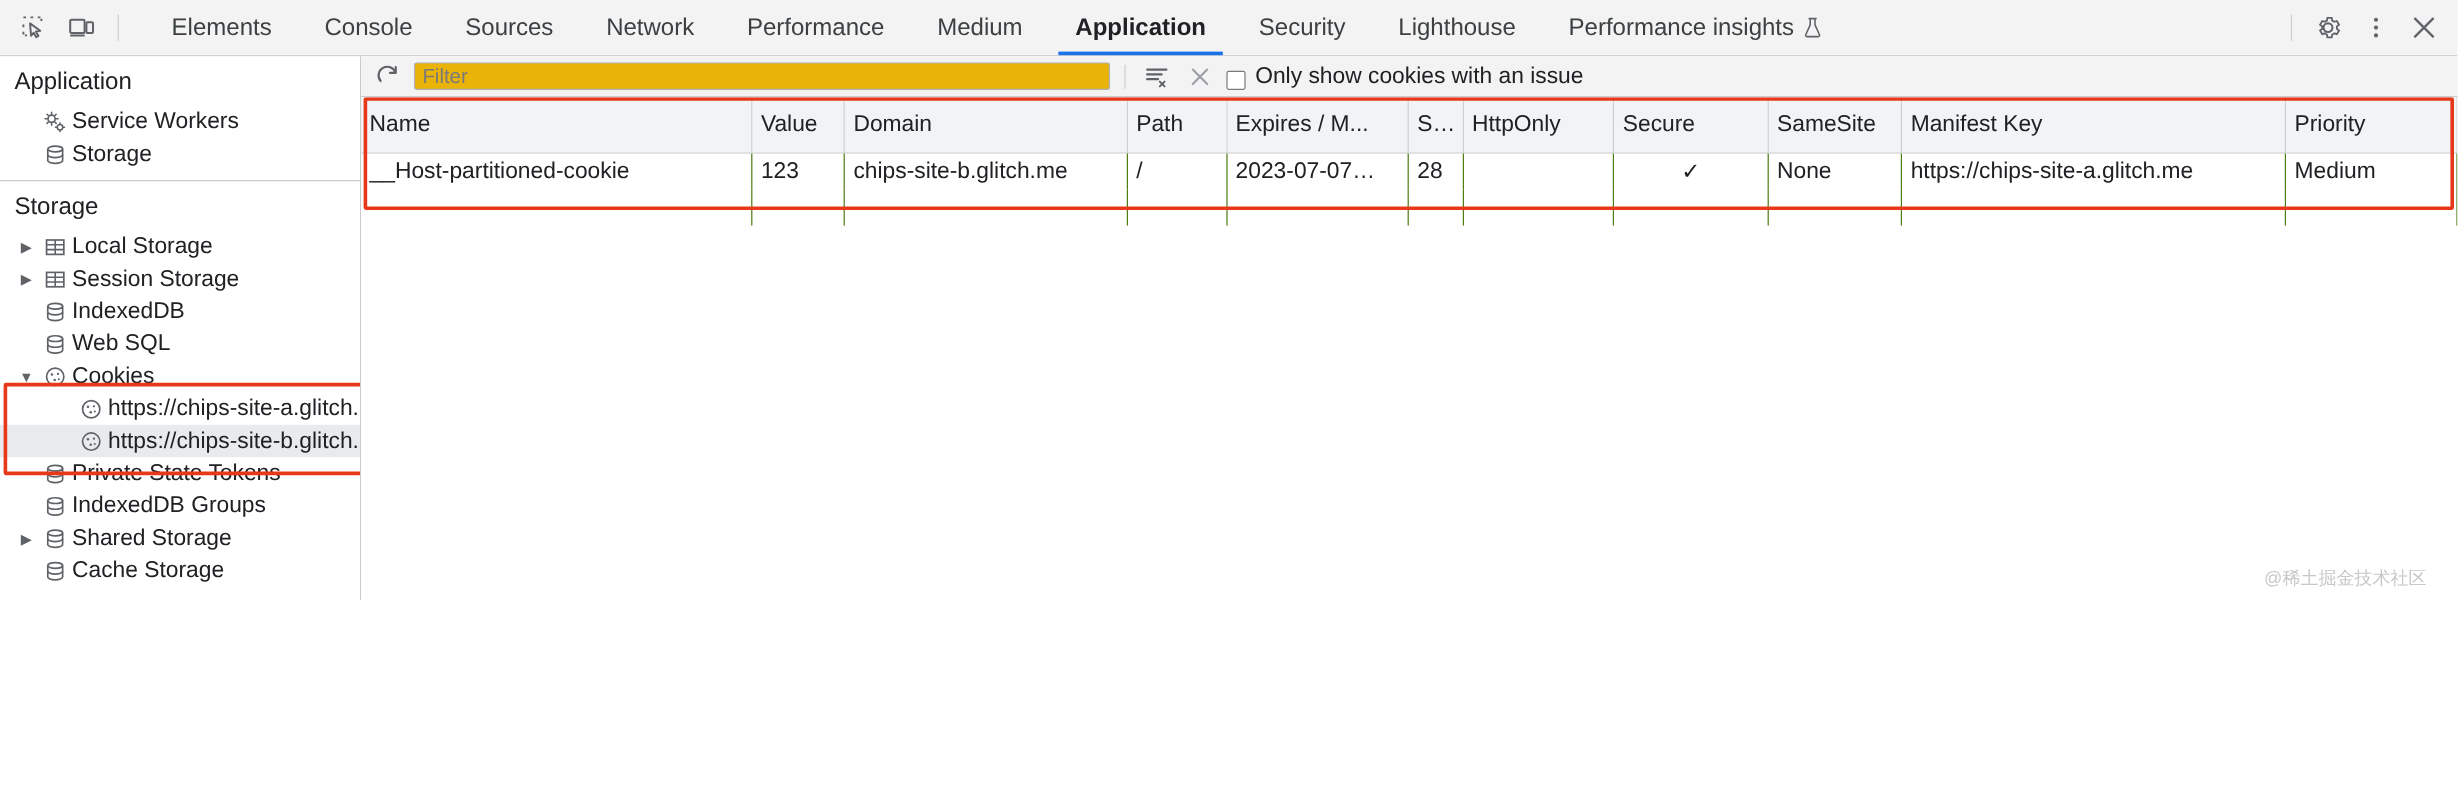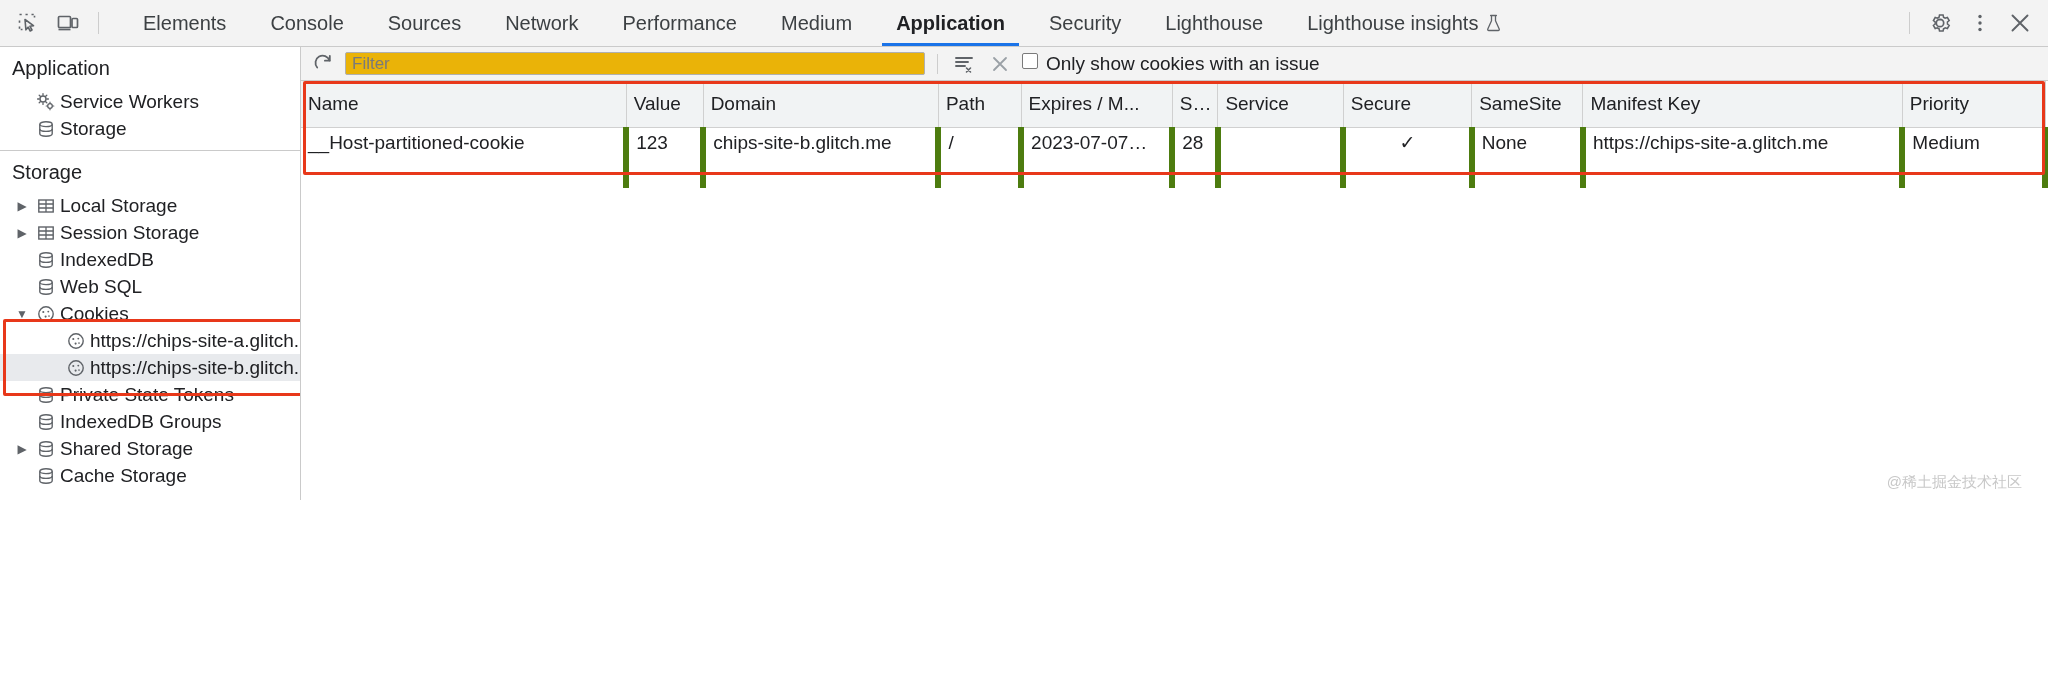--- a/index.html
+++ b/index.html
@@ -111,21 +111,21 @@
     background: #eab308;
     border: 1px solid #b0b0b0;
     border-radius: 2px;
     padding: 0 6px;
     font-size: 17px; color: #5f6368;
     font-family: "Liberation Sans", sans-serif;
     outline: none;
   }
   .filter-input::placeholder { color: #7a7a7a; }
   .fb-sep { width: 1px; height: 20px; background: #cdcdcd; margin: 0 4px; }
-  .checkline { display: flex; align-items: flex-start; gap: 8px; cursor: pointer; }
+  .checkline { display: flex; align-items: flex-end; gap: 8px; cursor: pointer; }
   .cbox {
     width: 16px; height: 16px;
     border: 1.5px solid #7a7a7a; border-radius: 2px;
     background: #fff;
   }
   .cbox-label { font-size: 19px; color: #202124; white-space: nowrap; }
 
   
   .tablewrap { flex: 1; position: relative; overflow: hidden; }
   table.cookies {
@@ -146,21 +146,21 @@
     white-space: nowrap;
     overflow: hidden;
     text-overflow: ellipsis;
     font-size: 19px;
     color: #202124;
     cursor: pointer;
   }
   table.cookies td {
     height: 30px;
     padding: 0 7px;
-    border-right: 6px solid #4d7c0f;
+    border-right: 1px solid #4d7c0f;
     white-space: nowrap;
     overflow: hidden;
     text-overflow: ellipsis;
     background: #fff;
   }
   .empty-row td { height: 390px; vertical-align: top; }
   .center { text-align: center; }
 
   .table-redbox {
     position: absolute;
@@ -220,21 +220,21 @@
       <div class="tab selected">
         <span>Application</span>
       </div>
       <div class="tab">
         <span>Security</span>
       </div>
       <div class="tab">
         <span>Lighthouse</span>
       </div>
       <div class="tab">
-        <span>Lighthouse insights</span>
+        <span>Performance insights</span>
         <span class="flask">
           <svg width="15" height="18" viewBox="0 0 15 18">
             <path d="M5.5 1.5v5.2L1.8 15c-.4.9.2 1.5 1 1.5h9.4c.8 0 1.4-.6 1-1.5L9.5 6.7V1.5" fill="none" stroke="#5f6368" stroke-width="1.3" stroke-linejoin="round"></path>
             <path d="M4.6 1.5h5.8" stroke="#5f6368" stroke-width="1.3" stroke-linecap="round"></path>
           </svg>
         </span>
       </div>
     </div>
 
     <div class="toolbar-right">
@@ -479,21 +479,21 @@
               <col style="width:100px">
           </colgroup>
           <thead>
             <tr>
               <th>Name</th>
               <th>Value</th>
               <th>Domain</th>
               <th>Path</th>
               <th>Expires / M...</th>
               <th>Size</th>
-              <th>Service</th>
+              <th>HttpOnly</th>
               <th>Secure</th>
               <th>SameSite</th>
               <th>Manifest Key</th>
               <th>Priority</th>
             </tr>
           </thead>
           <tbody>
             <tr>
               <td>__Host-partitioned-cookie</td>
               <td>123</td>

